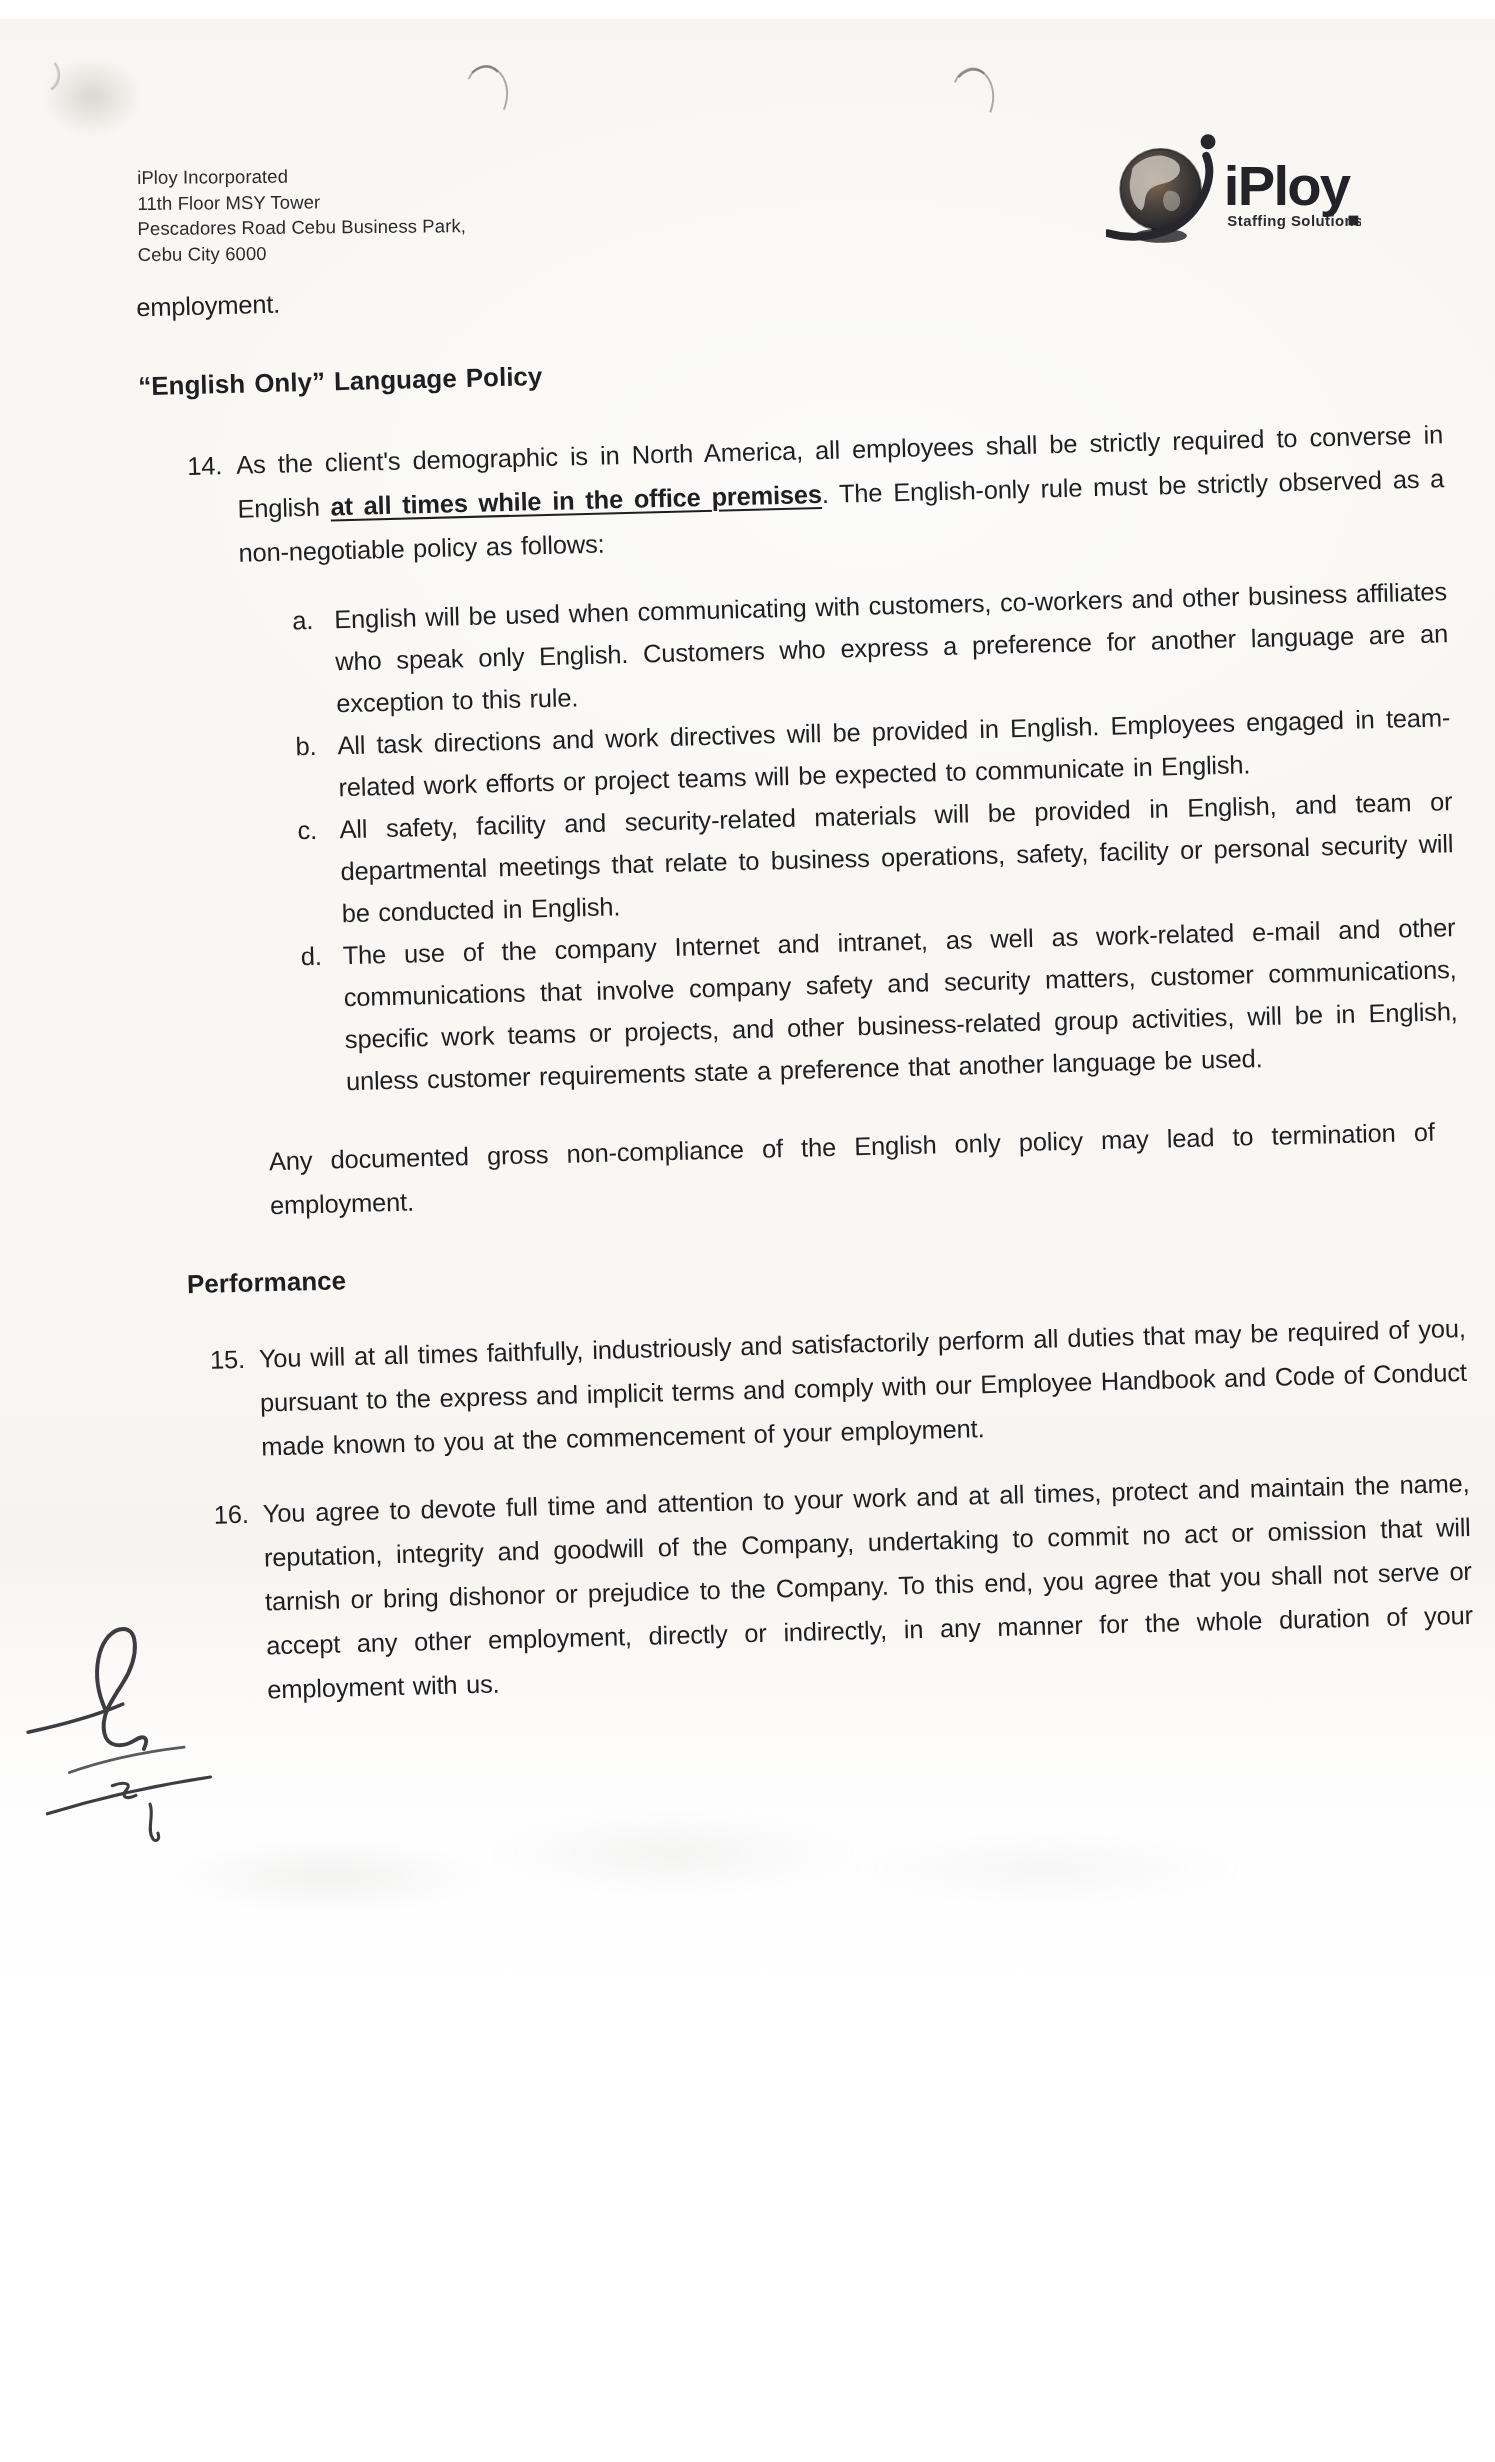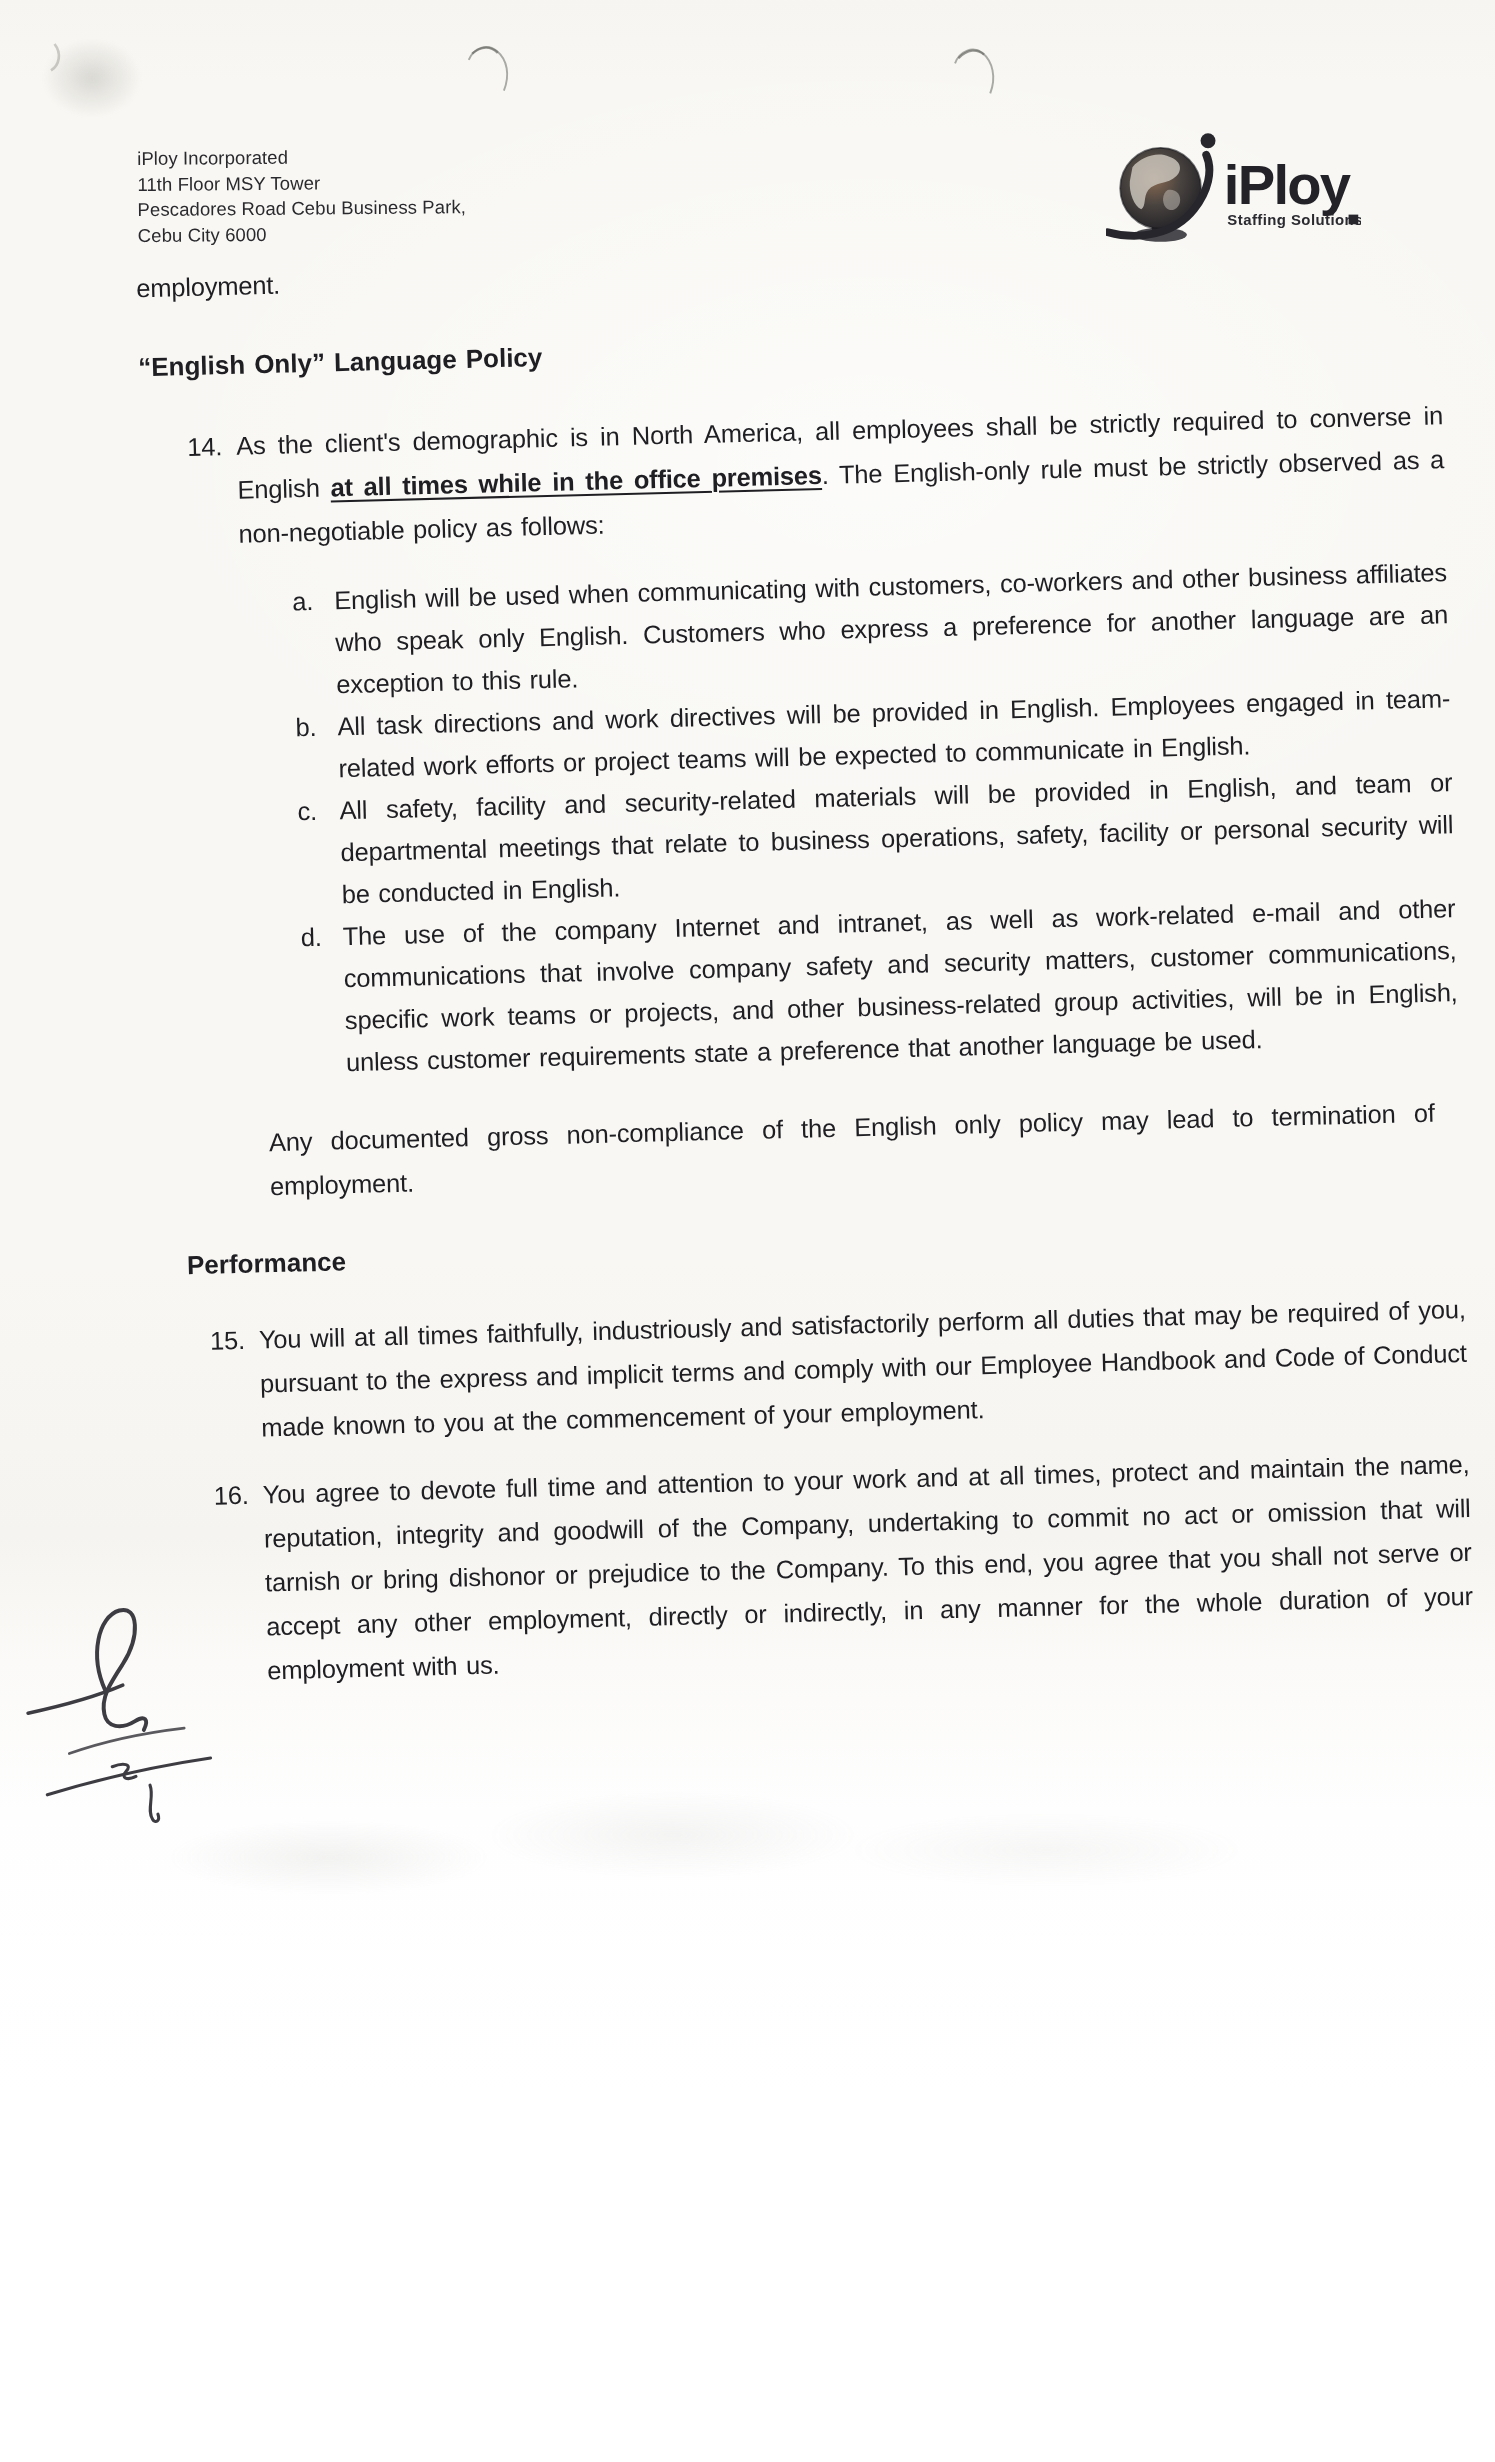--- a/index.html
+++ b/index.html
@@ -7,35 +7,36 @@
     width:1495px;height:2462px;
     background:#ffffff;
     font-family:"Liberation Sans", sans-serif;
   }
   .page{
     position:relative;width:1495px;height:2104px;overflow:hidden;
     background:linear-gradient(180deg,
       #f6f5f1 0%, #f8f7f3 4%, #f8f7f4 60%, #f5f4f0 73%,
       #fbfaf8 79%, #fefefe 86%, #ffffff 100%);
     color:#232327;
+    margin-top:19px;
   }
   
   .page::before{
     content:"";position:absolute;inset:0;
     background:radial-gradient(1055px 616px at 58% 22%, rgba(255,255,255,.55), rgba(255,255,255,0) 70%);
     pointer-events:none;
   }
   
   .address{
     position:absolute;left:137px;top:146px;
     font-size:18.5px;line-height:25.5px;color:#2a2a2e;
     transform:rotate(-0.5deg);transform-origin:0 0;
     letter-spacing:0.1px;
   }
-  .logo{position:absolute;left:1106px;top:125px;width:255px;height:123px;}
+  .logo{position:absolute;left:1106px;top:107px;width:255px;height:123px;}
   
   .doc{
     position:absolute;left:136px;top:266px;width:1303px;
     transform:rotate(-1.45deg);transform-origin:10.6px 10.6px;
     font-size:25.5px;line-height:44px;color:#1f1f23;
     letter-spacing:-0.2px;word-spacing:1.8px;
   }
   .fragment{margin:0;}
   .h-policy{margin:35px 0 0 0;font-size:26px;font-weight:700;letter-spacing:0;}
   .h-perf{margin:33px 0 0 26px;font-size:26px;font-weight:700;letter-spacing:0;}

